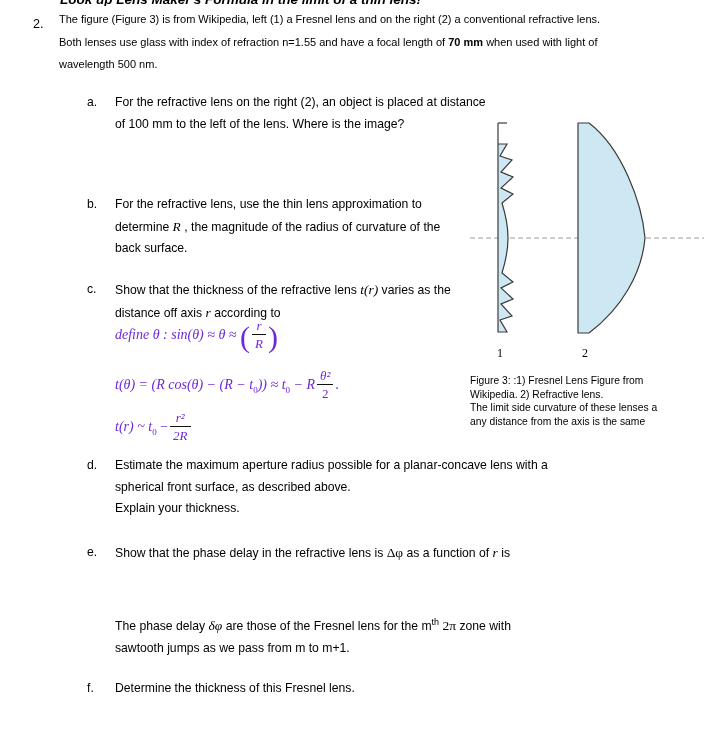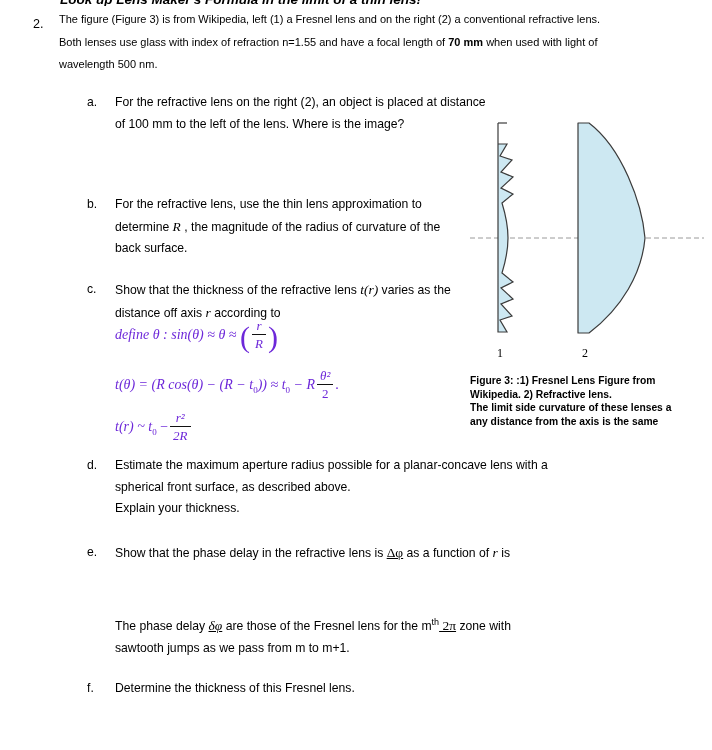--- a/index.html
+++ b/index.html
@@ -79,21 +79,20 @@
   .item-f { left: 87px; top: 678px; width: 400px; }
 
   .mathvar {
     font-family: "Liberation Serif", serif;
     font-style: italic;
     font-size: 13.5px;
   }
   .mathsym {
     font-family: "Liberation Serif", serif;
     font-size: 13.5px;
-    text-decoration: underline;
   }
 
   
   .eq {
     position: absolute;
     font-family: "Liberation Serif", serif;
     font-size: 14px;
     color: #6d28d9;
     white-space: nowrap;
   }
@@ -158,21 +157,21 @@
   .fig-label-1 { position: absolute; left: 35px; top: 0; }
   .fig-label-2 { position: absolute; left: 120px; top: 0; }
 
   .caption {
     position: absolute;
     left: 470px;
     top: 374px;
     width: 215px;
     font-size: 10.3px;
     line-height: 13.5px;
-    font-weight: bold;
+    font-weight: normal;
     color: #000;
   }
 </style>
 </head>
 <body>
 
 <div class="page">
 
   <div class="cutoff-line">Look up Lens Maker's Formula in the limit of a thin lens!</div>
 

